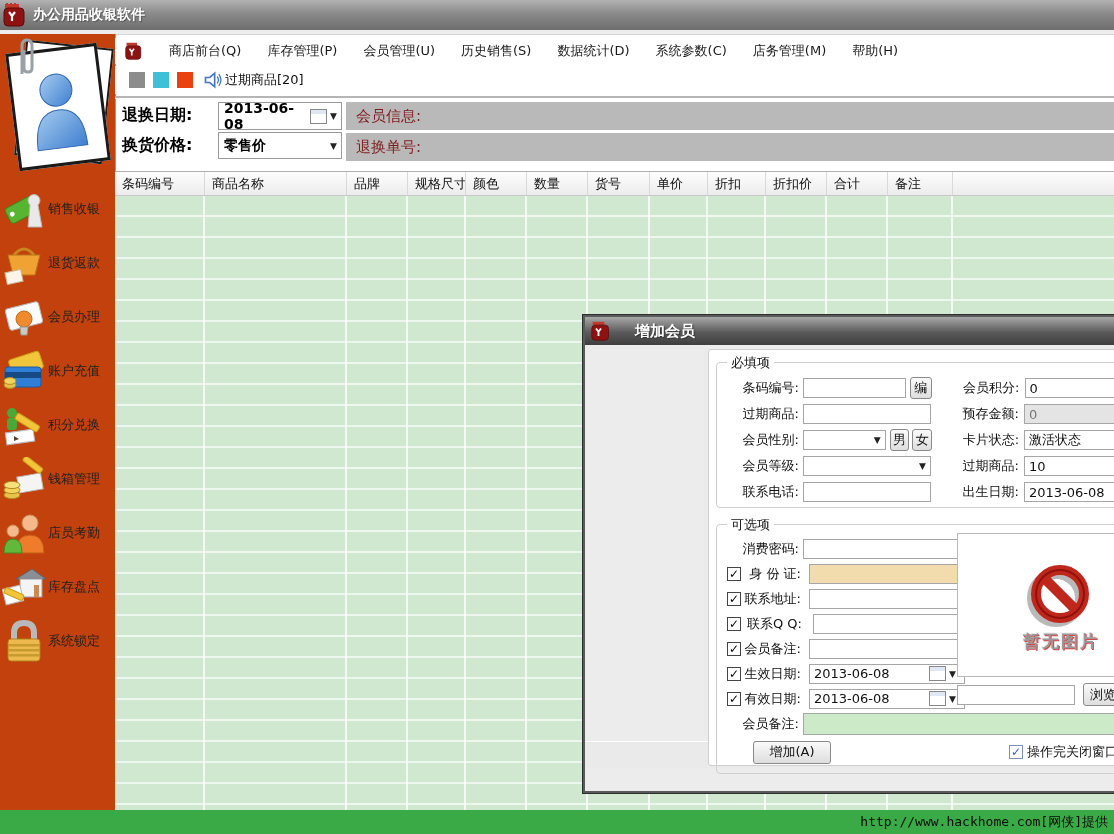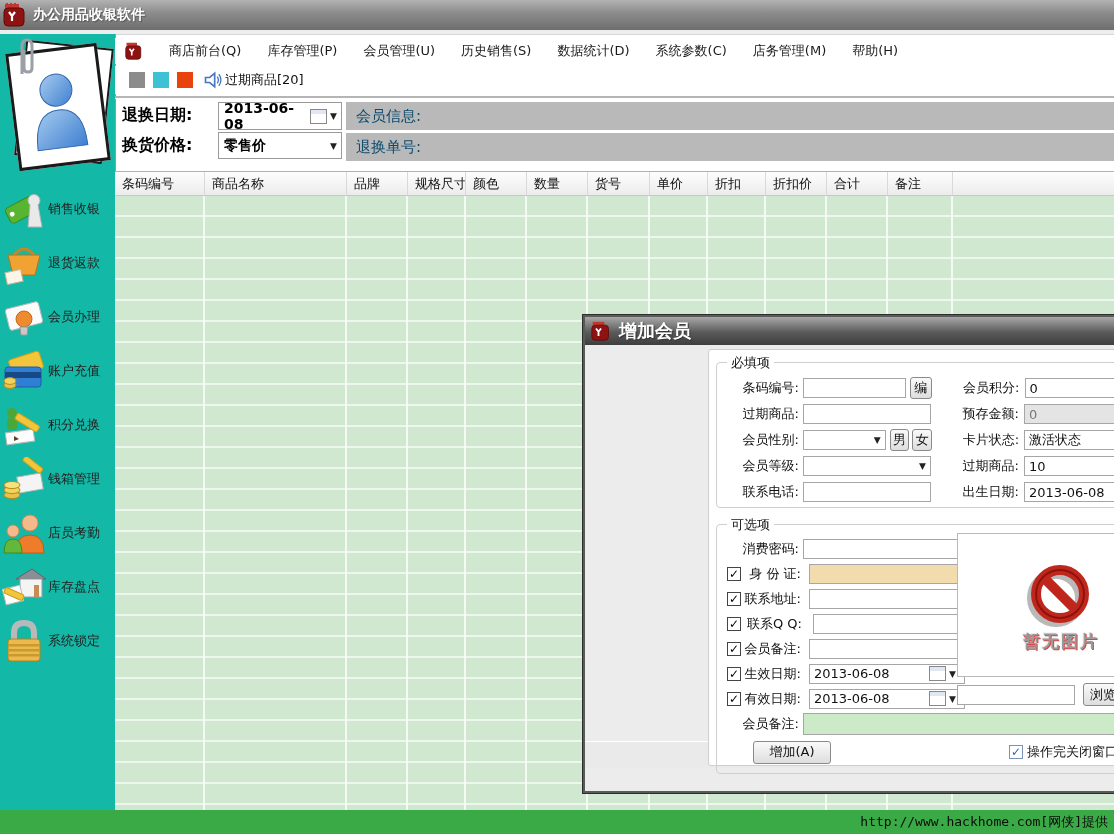--- a/index.html
+++ b/index.html
@@ -7,21 +7,21 @@
   #app{position:relative;width:1114px;height:834px;background:#fff;overflow:hidden;box-sizing:border-box;}
 
   
   .titlebar{position:absolute;left:0;top:0;width:1114px;height:30px;
     background:linear-gradient(#b2b2b2,#8a8a8a 45%,#6e6e6e);display:flex;align-items:center;}
   .titlebar .apptitle{color:#fff;font-size:14px;font-weight:bold;margin-left:6px;text-shadow:1px 1px 1px #555;}
   .appicon{width:24px;height:24px;margin-left:3px;flex:0 0 auto;}
   .lightstrip{position:absolute;left:0;top:30px;width:1114px;height:4px;background:#ededed;border-bottom:1px solid #d7d7d7;}
 
   
-  .sidebar{position:absolute;left:0;top:34px;width:115px;height:776px;background:#14b8a6;border-right:1px solid #9a9a9a;}
+  .sidebar{position:absolute;left:0;top:34px;width:115px;height:776px;background:#c2410c;border-right:1px solid #9a9a9a;}
   .photo-card{position:absolute;left:6px;top:6px;width:102px;height:126px;}
   .page2{position:absolute;left:14px;top:4px;width:84px;height:112px;background:#fff;border:2px solid #1a1a1a;transform:rotate(6deg);}
   .page1{position:absolute;left:6px;top:8px;width:86px;height:112px;background:#fff;border:3px solid #1a1a1a;transform:rotate(-7deg);display:flex;align-items:center;justify-content:center;}
   .clip{position:absolute;left:10px;top:-2px;width:22px;height:40px;z-index:3;}
   .side-items{position:absolute;left:0;top:148px;width:115px;display:flex;flex-direction:column;}
   .side-item{display:flex;align-items:center;height:54px;cursor:pointer;}
   .side-item .sicon{width:44px;height:44px;flex:0 0 auto;margin-left:2px;}
   .side-item .slabel{font-size:13px;color:#222;margin-left:2px;white-space:nowrap;}
 
   
@@ -39,41 +39,41 @@
 
   
   .flabel{position:absolute;font-size:16px;font-weight:bold;color:#000;}
   .ctrl{position:absolute;background:#fff;border:1px solid #9a9a9a;display:flex;align-items:center;box-sizing:border-box;}
   .ctrl .val{font-size:14px;font-weight:bold;margin-left:5px;flex:1;}
   .cal{width:15px;height:13px;border:1px solid #888;background:
     linear-gradient(#dfe7f2 0 4px,#fff 4px),
     repeating-linear-gradient(to right,#b9c6d8 0 2px,transparent 2px 5px);flex:0 0 auto;}
   .darr{font-size:9px;color:#222;margin:0 4px 0 3px;}
   .graybar{position:absolute;background:#b9b9b9;display:flex;align-items:center;}
-  .graybar .gtext{font-size:15px;color:#0c4a6e;margin-left:10px;}
+  .graybar .gtext{font-size:15px;color:#7f1d1d;margin-left:10px;}
 
   
   .thead{position:absolute;left:115px;top:171px;width:999px;height:25px;display:flex;
     background:linear-gradient(#fdfdfd,#ececec);border-top:1px solid #b0b0b0;border-bottom:1px solid #c8c8c8;box-sizing:border-box;}
   .th{font-size:13px;color:#111;display:flex;align-items:center;padding-left:7px;box-sizing:border-box;border-right:1px solid #d9d9d9;overflow:hidden;white-space:nowrap;}
   .tbody{position:absolute;left:115px;top:196px;width:999px;height:614px;
     background:repeating-linear-gradient(to bottom,#cfe8cf 0 19px,#eef7ee 19px 21px);}
   .tbody-cols{display:flex;height:100%;}
   .tcol{box-sizing:border-box;border-right:2px solid rgba(255,255,255,.75);}
 
   
   .footer{position:absolute;left:0;top:810px;width:1114px;height:24px;background:#3aaa46;display:flex;align-items:center;justify-content:flex-end;}
   .footer .credit{font-family:"DejaVu Sans Mono",monospace;font-size:13px;color:#0b0b0b;margin-right:6px;}
 
   
   .dialog{position:absolute;left:583px;top:315px;width:572px;height:478px;background:#ececec;
     border:2px solid #5a5a5a;box-shadow:0 0 0 1px #2e2e2e;box-sizing:border-box;}
   .dlg-title{height:28px;background:linear-gradient(#a8a8a8,#5a5a5a 55%,#3e3e3e);display:flex;align-items:center;}
   .dlg-title .appicon{width:20px;height:20px;margin-left:6px;}
-  .dlg-title .dtitle{color:#fff;font-size:18px;font-weight:bold;margin-left:8px;text-shadow:1px 1px 1px #333;}
+  .dlg-title .dtitle{color:#fff;font-size:15px;font-weight:bold;margin-left:24px;text-shadow:1px 1px 1px #333;}
   .dlg-body{position:relative;height:396px;background:#ececec;}
   .dlg-panel{position:absolute;left:123px;top:4px;width:446px;height:415px;background:#fff;border:1px solid #cfcfcf;border-radius:3px;}
   .grp{position:relative;border:1px solid #cfcfcf;border-radius:4px;margin:0 7px;box-sizing:border-box;}
   .grp-title{position:absolute;top:-9px;left:10px;background:#fff;padding:0 4px;font-size:13px;color:#111;}
   .grp1{margin-top:12px;height:146px;padding-top:12px;}
   .grp2{margin-top:16px;height:250px;padding-top:11px;}
   .drow{display:flex;align-items:center;height:26px;}
   .drow2{display:flex;align-items:center;height:25px;}
   .lbl{font-size:13px;color:#111;text-align:right;white-space:nowrap;}
   .lblL{width:82px;flex:0 0 auto;}

